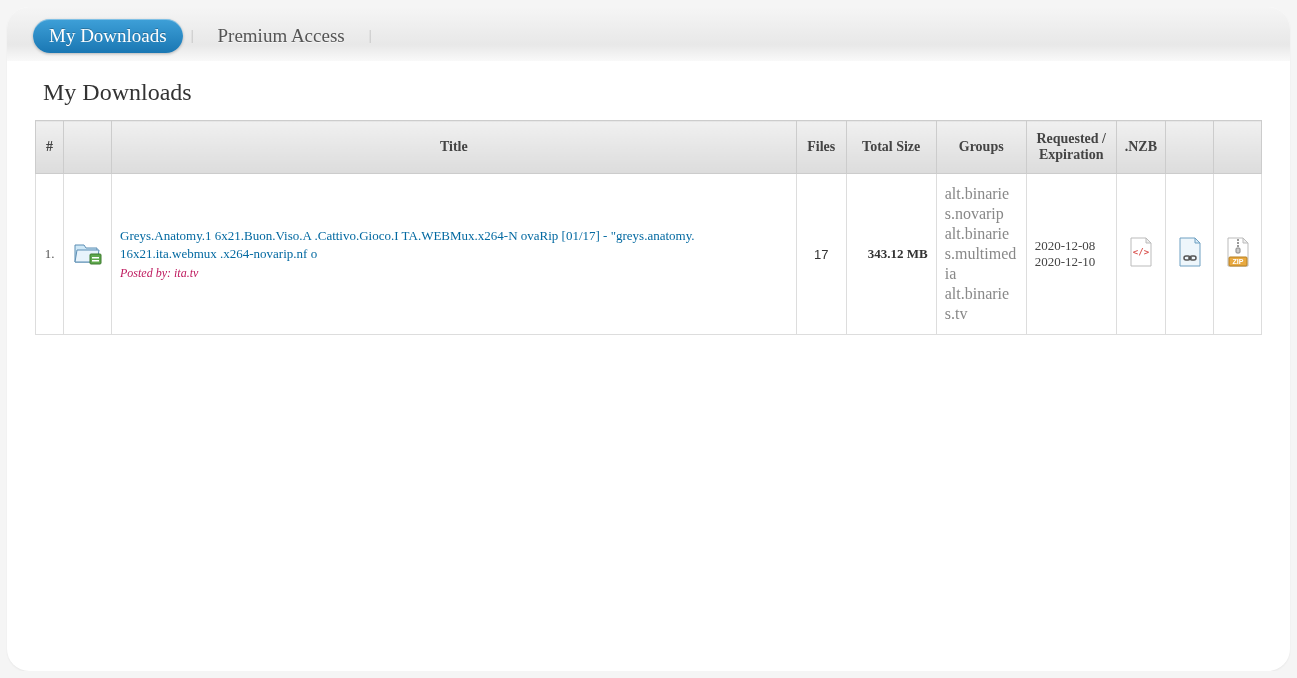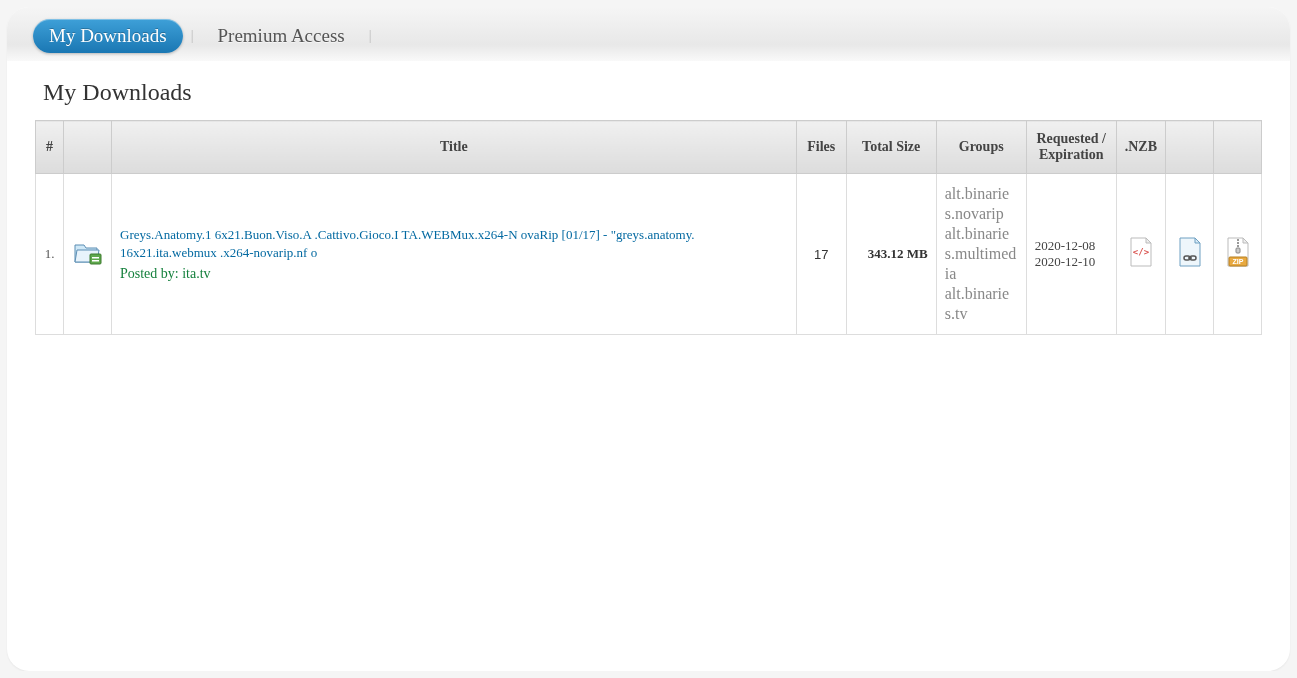--- a/index.html
+++ b/index.html
@@ -78,21 +78,21 @@
   table.downloads tbody td {
     border: 1px solid #ddd;
     padding: 10px 8px;
     vertical-align: middle;
     background: #fff;
   }
   td.col-num { text-align: center; width: 28px; color:#555; }
   td.col-icon { width: 48px; text-align: center; }
   td.col-title { }
   .title-main { color: #0369a1; line-height: 1.35; }
-  .title-sub { color: #15803d; margin-top: 4px; font-size: 14px; }
+  .title-sub { color: #be185d; margin-top: 4px; font-size: 12px; font-style: italic; }
   td.col-files { text-align: center; width: 50px; font-family: Liberation Sans, sans-serif; }
   td.col-size { text-align: right; width: 90px; font-weight: 700; font-family: Georgia, serif; }
   td.col-groups { width: 90px; font-size: 16px; color: #888; line-height: 1.25; word-break: break-all; }
   td.col-dates { width: 90px; text-align: left; font-family: Georgia, serif; color:#444; }
   td.col-action { width: 48px; text-align: center; }
 
   
   .ico { display: inline-block; line-height: 0; }
   .ico svg { display: block; }
   .click { cursor: pointer; }

